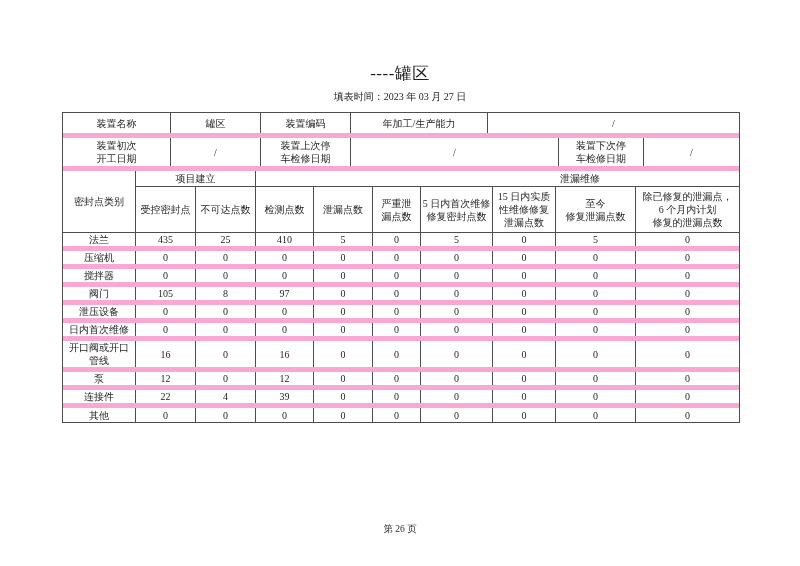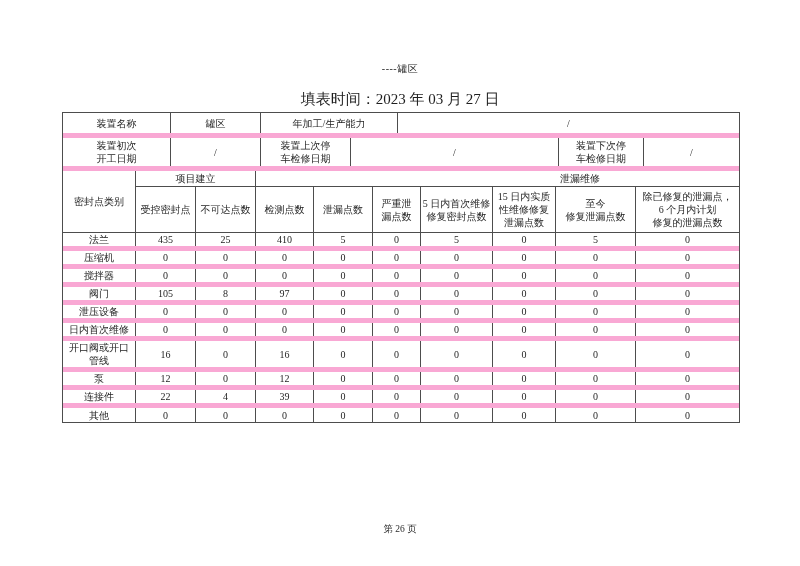--- a/index.html
+++ b/index.html
@@ -8,28 +8,28 @@
     background: #ffffff;
     position: relative;
     overflow: hidden;
     font-family: "Liberation Serif", "DejaVu Serif", serif;
     color: #1f1f1f;
   }
   .doc-title {
     position: absolute;
     top: 62px; left: 0; width: 800px;
     text-align: center;
+    font-size: 17px;
+    letter-spacing: 0.5px;
+  }
+  .doc-date {
+    position: absolute;
+    top: 90px; left: 0; width: 800px;
+    text-align: center;
     font-size: 10px;
-    letter-spacing: 0.5px;
-  }
-  .doc-date {
-    position: absolute;
-    top: 90px; left: 0; width: 800px;
-    text-align: center;
-    font-size: 15px;
   }
   .form-table {
     position: absolute;
     left: 62px; top: 112px;
     width: 678px;
     border: 1px solid #4d4d4d;
     background: #fff;
   }
   .trow { display: flex; border-bottom: 5px solid #f9a8d4; }
   .cell {
@@ -90,20 +90,21 @@
 <body>
 
 <div class="doc-title">----罐区</div>
 <div class="doc-date">填表时间：2023 年 03 月 27 日</div>
 
 <div class="form-table">
 
   <div class="trow info-r1">
     <div class="cell ir1-0">装置名称</div>
     <div class="cell ir1-1">罐区</div>
+    <div class="cell ir1-2">装置编码</div>
     <div class="cell ir1-4">年加工/生产能力</div>
     <div class="cell flex1">/</div>
   </div>
 
   <div class="trow info-r2">
     <div class="cell ir2-0">装置初次
 开工日期</div>
     <div class="cell ir2-1">/</div>
     <div class="cell ir2-2">装置上次停
 车检修日期</div>

